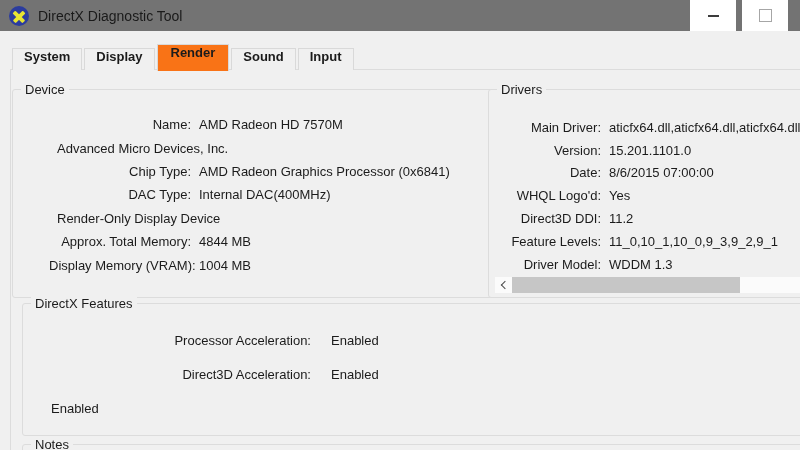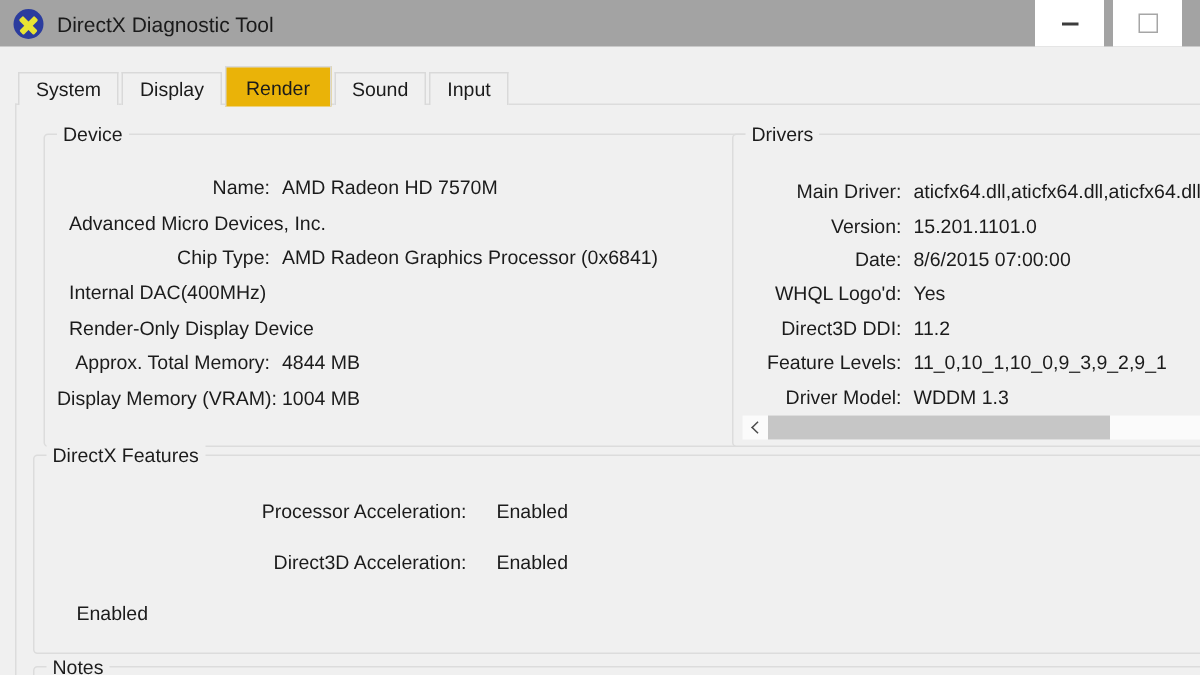--- a/index.html
+++ b/index.html
@@ -8,21 +8,21 @@
     font-family: "Liberation Sans", "DejaVu Sans", sans-serif;
     background: #f0f0f0;
     color: #1b1b1b;
     font-size: 13px;
     position: relative;
   }
 
   
   .titlebar {
     position: absolute; left: 0; top: 0; width: 800px; height: 31px;
-    background: #a3a3a3;
+    background: #737373;
     display: flex; align-items: center;
   }
   .dx-icon {
     position: absolute; left: 9px; top: 6px; width: 20px; height: 20px;
     border-radius: 50%;
     background: #2b3c9e;
   }
   .dx-icon .bar {
     position: absolute; left: 3px; top: 8.5px; width: 14px; height: 3.5px;
     background: #e8e433; border-radius: 1px;
@@ -40,32 +40,33 @@
   }
   .btn-min { left: 690px; }
   .btn-max { left: 742px; }
   .min-glyph { width: 11px; height: 2px; background: #3c3c3c; }
   .max-glyph { width: 13px; height: 13px; border: 1px solid #a6a6a6; background: transparent; }
 
   
   .tabstrip { position: absolute; left: 12px; top: 44px; height: 26px; display: flex; align-items: flex-end; z-index: 3; }
   .tab {
     height: 22px; padding: 0 11px;
-    display: flex; align-items: center;
+    display: flex; align-items: flex-start;
     background: #f0f0f0;
     border: 1px solid #d9d9d9;
     border-bottom: none;
     margin-right: 2px;
     font-size: 13px;
     color: #1b1b1b;
     position: relative;
+    font-weight: bold;
   }
   .tab.active {
     height: 27px;
-    background: #eab308;
+    background: #f97316;
     margin-bottom: -1px;
     z-index: 4;
     padding: 0 13px;
   }
 
   
   .panel {
     position: absolute; left: 10px; top: 69px; width: 800px; height: 391px;
     background: #f0f0f0;
     border-top: 1px solid #dcdcdc;
@@ -77,33 +78,33 @@
     position: absolute;
     border: 1px solid #dcdcdc;
     border-radius: 3px;
     background: #f0f0f0;
   }
   .legend {
     position: absolute; top: -8px; left: 8px;
     background: #f0f0f0; padding: 0 4px;
     font-size: 13px; color: #1b1b1b; white-space: nowrap;
   }
-  .gb-device   { left: 29px;  top: 89px;  width: 518px; height: 209px; text-decoration: underline; }
+  .gb-device   { left: 12px;  top: 89px;  width: 518px; height: 209px; text-decoration: underline; }
   .gb-drivers  { left: 488px; top: 89px;  width: 330px; height: 209px; }
   .gb-features { left: 22px;  top: 303px; width: 794px; height: 133px; }
   .gb-notes    { left: 22px;  top: 444px; width: 794px; height: 60px; }
 
   
   .rows { position: absolute; left: 0; top: 0; right: 0; }
   .row { display: flex; white-space: nowrap; }
   .row .lbl { text-align: right; flex: none; }
   .row .val { margin-left: 8px; }
 
   .gb-device .rows { padding-top: 23px; padding-left: 8px; }
-  .gb-device .row { height: 23.4px; align-items: center; }
+  .gb-device .row { height: 23.4px; align-items: center; margin-left: 28px; }
   .gb-device .lbl { width: 142px; }
 
   .gb-drivers .rows { padding-top: 26px; padding-left: 6px; }
   .gb-drivers .row { height: 22.8px; align-items: center; }
   .gb-drivers .lbl { width: 106px; }
   .gb-drivers .val { overflow: visible; }
 
   .gb-features .rows { padding-top: 19px; padding-left: 8px; }
   .gb-features .row { height: 34px; align-items: center; }
   .gb-features .lbl { width: 280px; }
@@ -177,20 +178,21 @@
         <span class="val">AMD Radeon HD 7570M</span>
       </div>
     <div class="row">
         <span class="val">Advanced Micro Devices, Inc.</span>
       </div>
     <div class="row">
         <span class="lbl">Chip Type:</span>
         <span class="val">AMD Radeon Graphics Processor (0x6841)</span>
       </div>
     <div class="row">
+        <span class="lbl">DAC Type:</span>
         <span class="val">Internal DAC(400MHz)</span>
       </div>
     <div class="row">
         <span class="val">Render-Only Display Device</span>
       </div>
     <div class="row">
         <span class="lbl">Approx. Total Memory:</span>
         <span class="val">4844 MB</span>
       </div>
     <div class="row">

